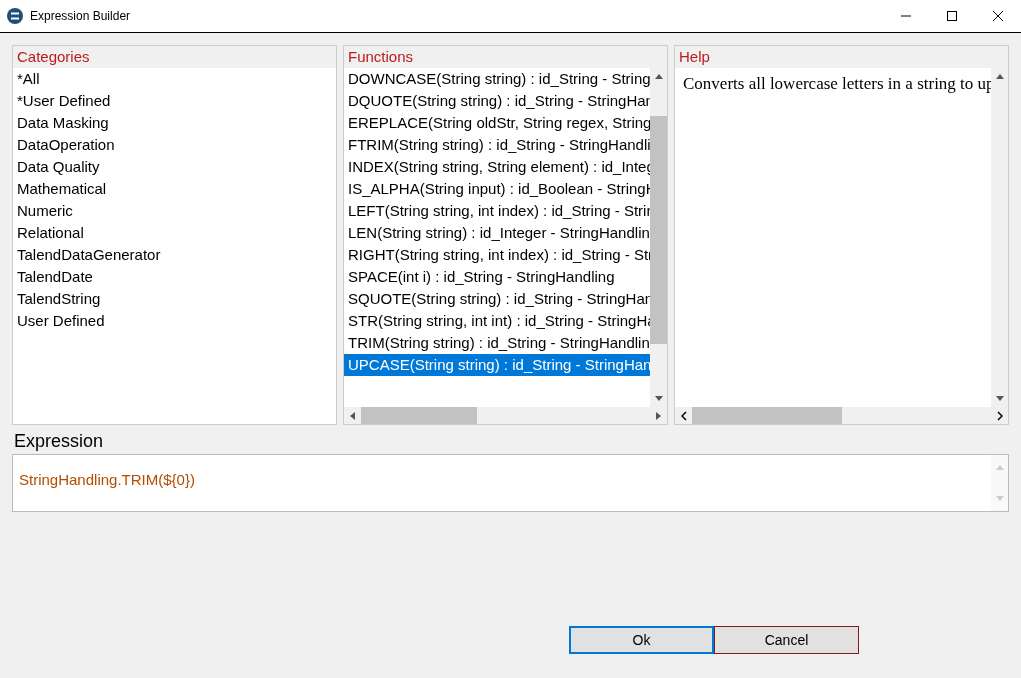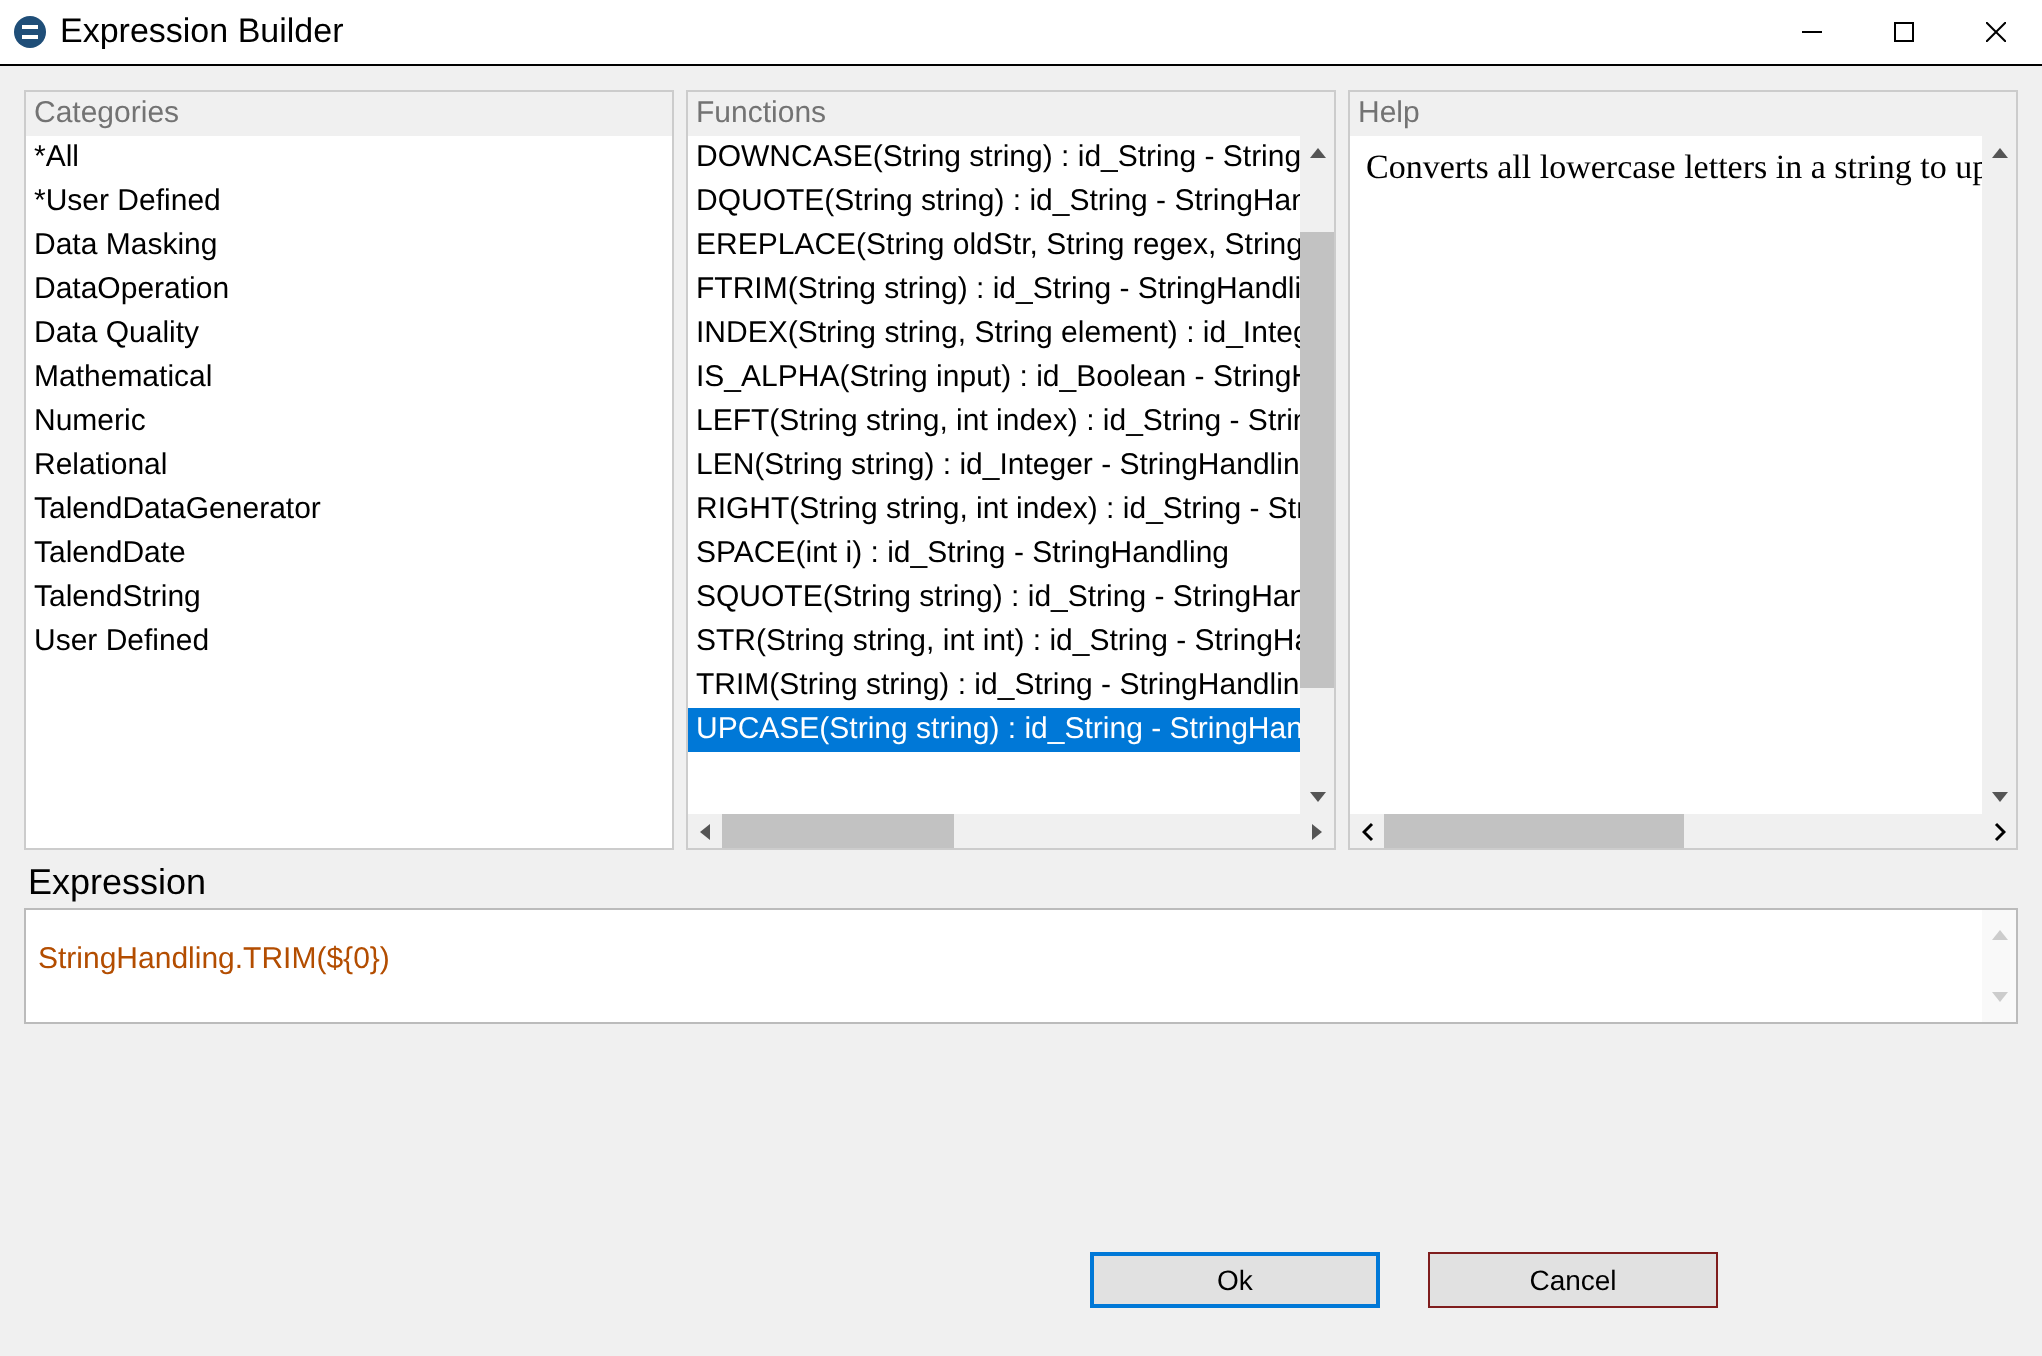--- a/index.html
+++ b/index.html
@@ -23,21 +23,21 @@
     background: #fff;
   }
   .titlebar-icon {
     width: 18px; height: 18px;
     margin-right: 6px;
     display: inline-flex;
     align-items: center;
     justify-content: center;
   }
   .titlebar-title {
-    font-size: 17px;
+    font-size: 12px;
     color: #000;
     flex: 0 0 auto;
   }
   .titlebar-spacer { flex: 1; }
   .win-btn {
     width: 46px; height: 32px;
     display: flex;
     align-items: center;
     justify-content: center;
     font-size: 12px;
@@ -68,21 +68,21 @@
     flex-direction: column;
     min-width: 0;
   }
   .panel-categories { flex: 0 0 325px; }
   .panel-functions  { flex: 0 0 325px; }
   .panel-help       { flex: 1; }
   .panel-header {
     font-size: 15px;
     padding: 2px 4px 3px 4px;
     background: #f0f0f0;
-    color: #737373;
+    color: #b91c1c;
   }
   .panel-body {
     background: #6d28d9;
     flex: 1;
     overflow: hidden;
     position: relative;
     min-height: 0;
   }
   .listbox {
     width: 100%;
@@ -218,21 +218,21 @@
   }
   .expr-vscroll .vscroll-arrow {
     color: #bbb;
     height: 25px;
   }
   
   .buttons-row {
     margin-top: auto;
     display: flex;
     justify-content: flex-end;
-    gap: 24px;
+    gap: 0;
     padding: 0 150px 12px 0;
   }
   .btn {
     width: 145px;
     height: 28px;
     border: 1px solid #7f1d1d;
     background: #e1e1e1;
     display: flex;
     align-items: center;
     justify-content: center;

